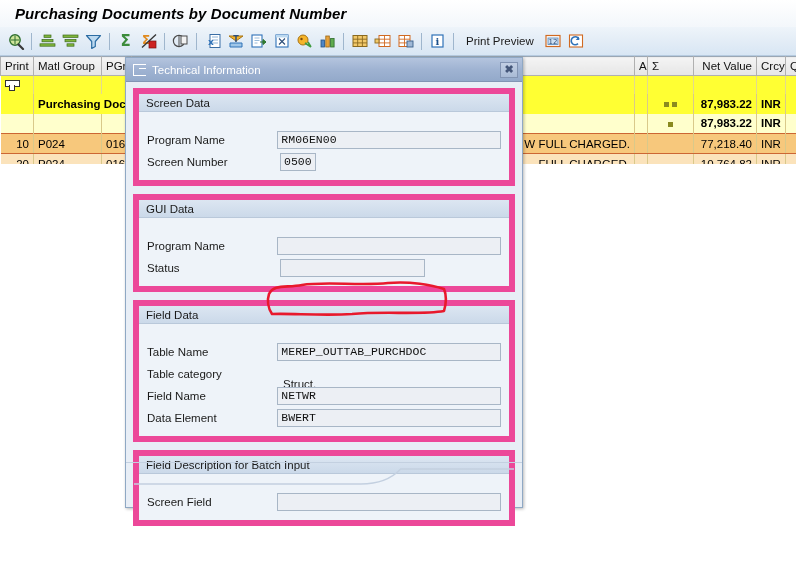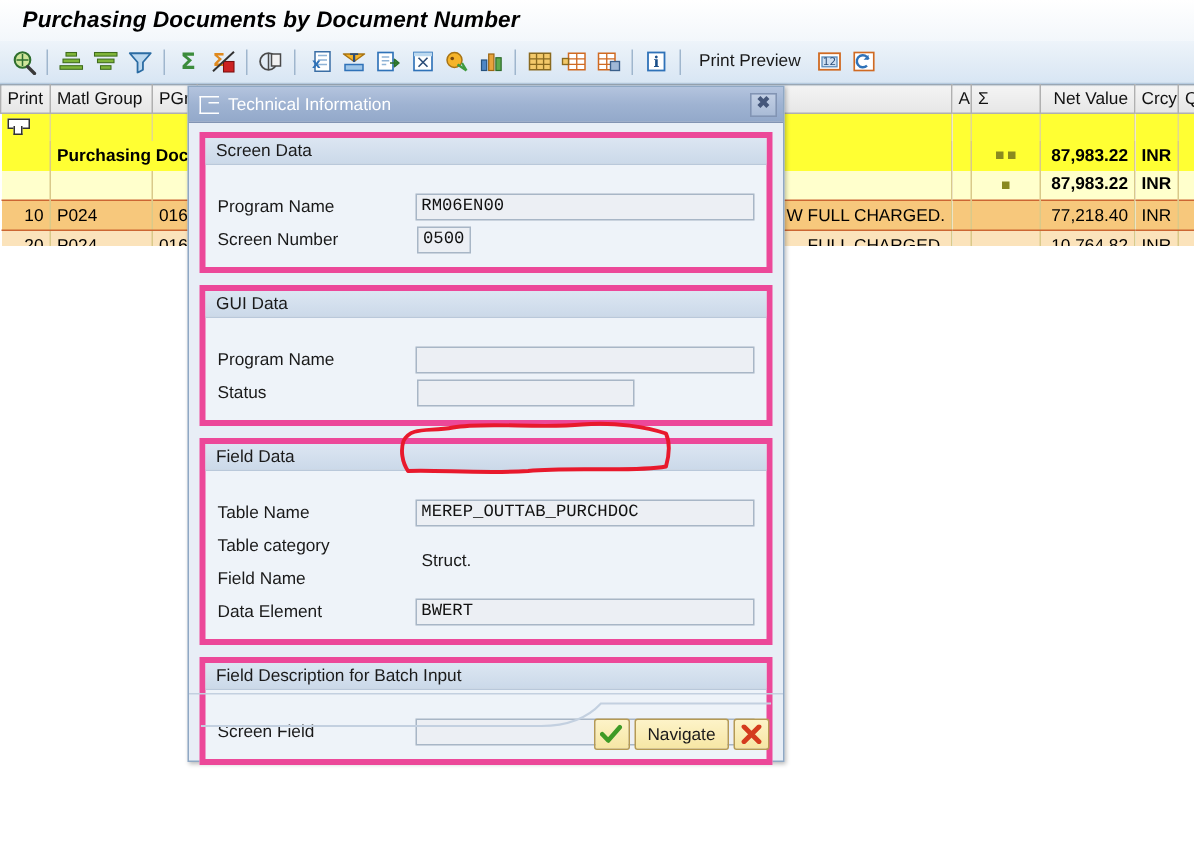--- a/index.html
+++ b/index.html
@@ -141,21 +141,21 @@
     width: 18px; height: 16px;
     background: linear-gradient(to bottom,#c2cfe4,#a9bbd6);
     border: 1px solid #8294b3;
     display:flex; align-items:center; justify-content:center;
     color:#45577a; font-size:11px; font-weight:bold;
     line-height:1;
   }
   .dlg-body { padding: 6px 7px 0 7px; }
 
   .group {
-    border: 4px solid #ec4899;
+    border: 6px solid #ec4899;
     background: #eef3f9;
     margin-bottom: 8px;
   }
   .group-hd {
     height: 18px;
     background: linear-gradient(to bottom,#dce6f2,#cbd9e9);
     border-bottom: 1px solid #b9c8da;
     font-size: 11.5px;
     color: #1a1a1a;
     display: flex; align-items: center;
@@ -509,20 +509,21 @@
         <div class="frow">
           <span class="flabel">Table Name</span>
           <span class="finput w-wide">MEREP_OUTTAB_PURCHDOC</span>
         </div>
         <div class="frow">
           <span class="flabel">Table category</span>
           <span class="fstatic">Struct.</span>
         </div>
         <div class="frow">
           <span class="flabel">Field Name</span>
+          <span class="finput w-wide">NETWR</span>
         </div>
         <div class="frow">
           <span class="flabel">Data Element</span>
           <span class="finput w-wide">BWERT</span>
         </div>
       </div>
     </div>
 
     <div class="group">
       <div class="group-hd">Field Description for Batch Input</div>
@@ -533,33 +534,20 @@
         </div>
       </div>
     </div>
 
   </div>
 
   <div class="dlg-footer">
     <svg class="footer-curve" viewBox="0 0 398 26" preserveAspectRatio="none">
       <path d="M8 21 L236 21 Q262 21 276 6 L390 6" fill="none" stroke="#c3d0e0" stroke-width="1.4"></path>
     </svg>
-    <div class="btn-row">
-      <span class="sapbtn icon-only">
-        <svg width="15" height="13" viewBox="0 0 15 13">
-          <path d="M1.5 6.5l4 4.2L13.2 1.8" fill="none" stroke="#3f9b26" stroke-width="3" stroke-linecap="round" stroke-linejoin="round"></path>
-        </svg>
-      </span>
-      <span class="sapbtn">Navigate</span>
-      <span class="sapbtn icon-only">
-        <svg width="14" height="13" viewBox="0 0 14 13">
-          <path d="M2 1.5L12 11.5M12 1.5L2 11.5" fill="none" stroke="#d43b1e" stroke-width="3.2" stroke-linecap="round"></path>
-        </svg>
-      </span>
-    </div>
   </div>
 </div>
 
 <div class="annot">
   <svg width="186" height="38" viewBox="0 0 186 38">
     <path d="M5 14 C 10 4, 22 8, 38 5 C 60 1, 96 6, 124 3 C 146 1, 168 5, 180 9
              C 183 16, 182 24, 180 31
              C 158 35, 120 31, 88 34 C 58 36, 26 33, 8 34
              C 4 28, 3 20, 5 14 Z" fill="none" stroke="#e8192c" stroke-width="2.6" stroke-linejoin="round" stroke-linecap="round"></path>
   </svg>

